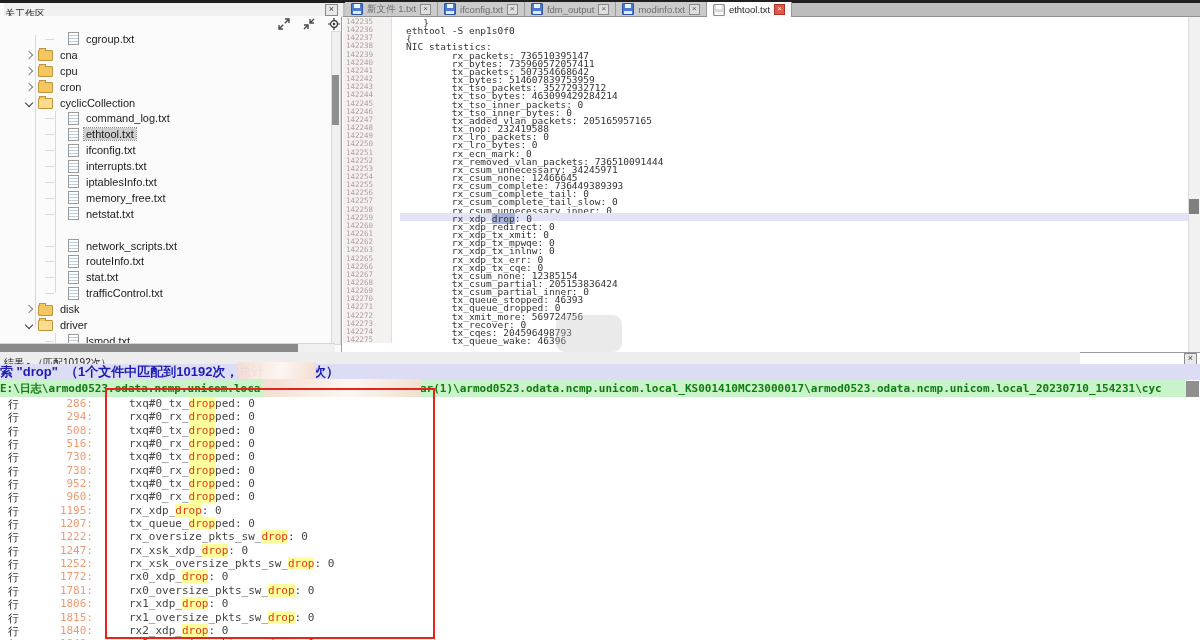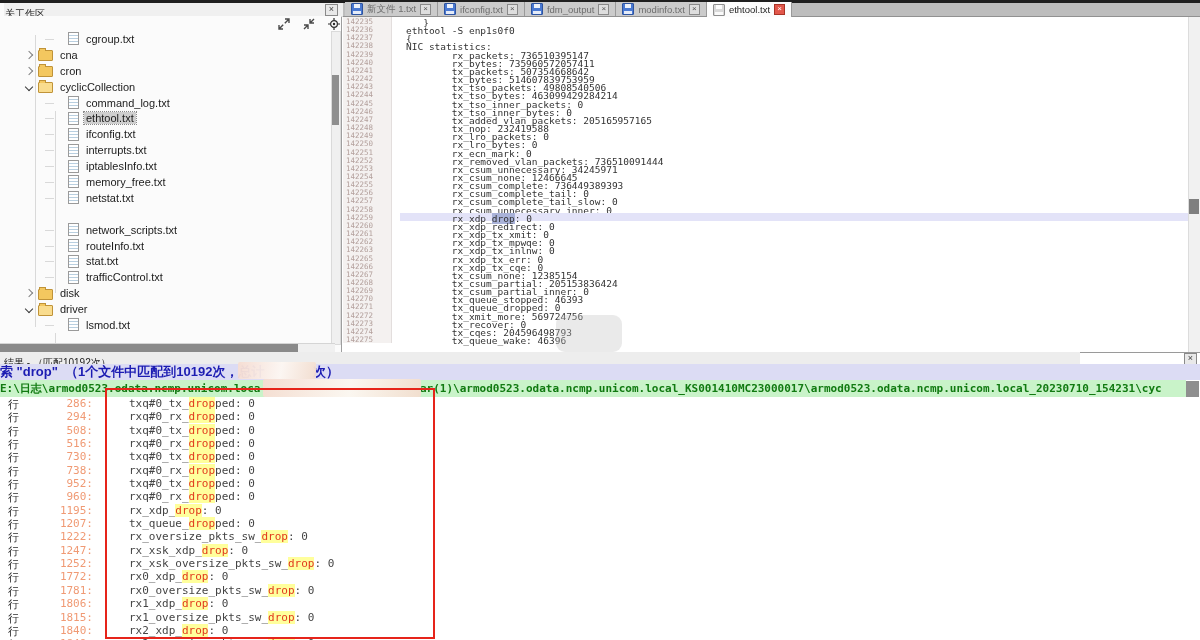--- a/index.html
+++ b/index.html
@@ -144,20 +144,25 @@
         <span class="ticon file"></span>
         <span class="tlabel">cgroup.txt</span>
       </div>
 
       <div class="titem row-folder">
         <span class="chev closed"></span>
         <span class="ticon folder"></span>
         <span class="tlabel">cna</span>
       </div>
 
+      <div class="titem row-folder">
+        <span class="chev closed"></span>
+        <span class="ticon folder"></span>
+        <span class="tlabel">cpu</span>
+      </div>
 
       <div class="titem row-folder">
         <span class="chev closed"></span>
         <span class="ticon folder"></span>
         <span class="tlabel">cron</span>
       </div>
 
       <div class="titem row-folder">
         <span class="chev open"></span>
         <span class="ticon folder-open"></span>
@@ -331,21 +336,21 @@
       <span class="lcode"><span>        tx_packets: 507354668642</span><span class="wordsel"></span><span></span></span>
     </div>
 
     <div class="eline">
       <span class="lnum">142242</span>
       <span class="lcode"><span>        tx_bytes: 514607839753959</span><span class="wordsel"></span><span></span></span>
     </div>
 
     <div class="eline">
       <span class="lnum">142243</span>
-      <span class="lcode"><span>        tx_tso_packets: 49808540506</span><span class="wordsel"></span><span></span></span>
+      <span class="lcode"><span>        tx_tso_packets: 35272932712</span><span class="wordsel"></span><span></span></span>
     </div>
 
     <div class="eline">
       <span class="lnum">142244</span>
       <span class="lcode"><span>        tx_tso_bytes: 463099429284214</span><span class="wordsel"></span><span></span></span>
     </div>
 
     <div class="eline">
       <span class="lnum">142245</span>
       <span class="lcode"><span>        tx_tso_inner_packets: 0</span><span class="wordsel"></span><span></span></span>

